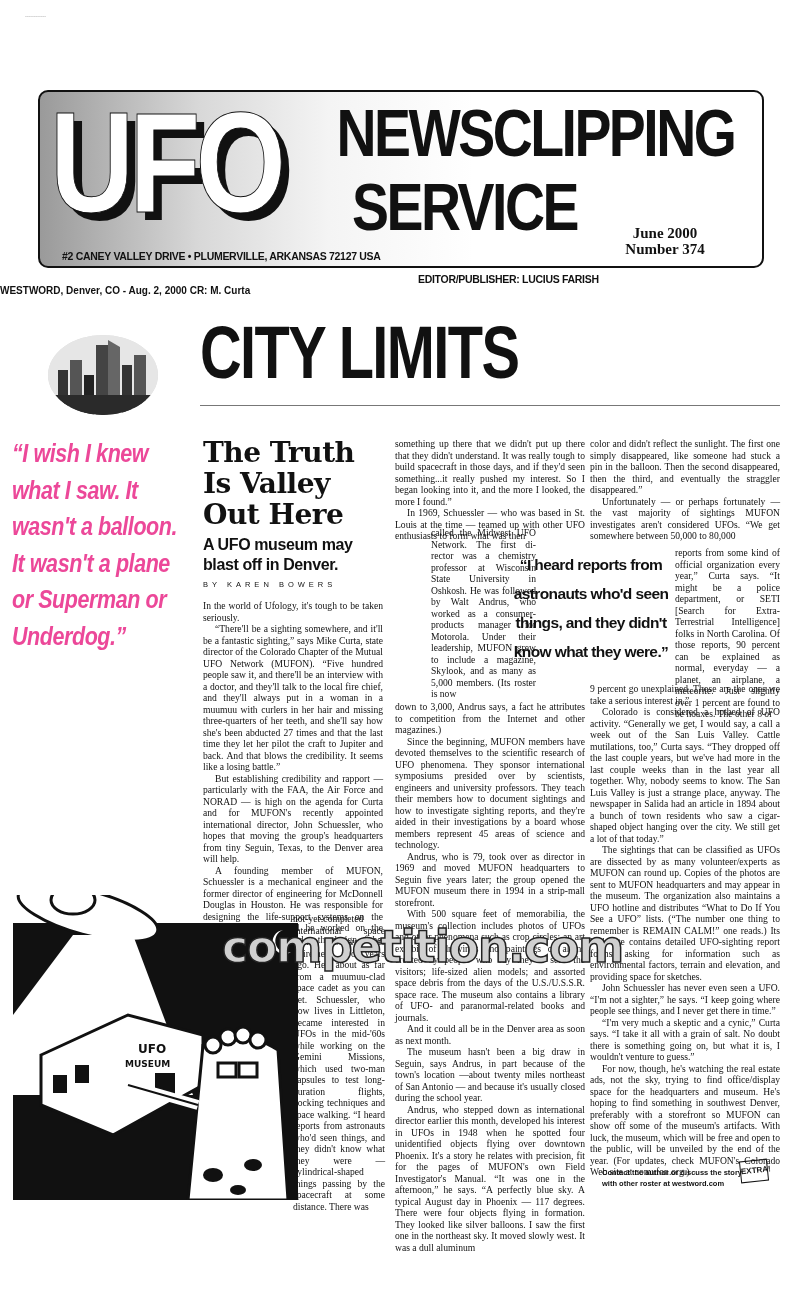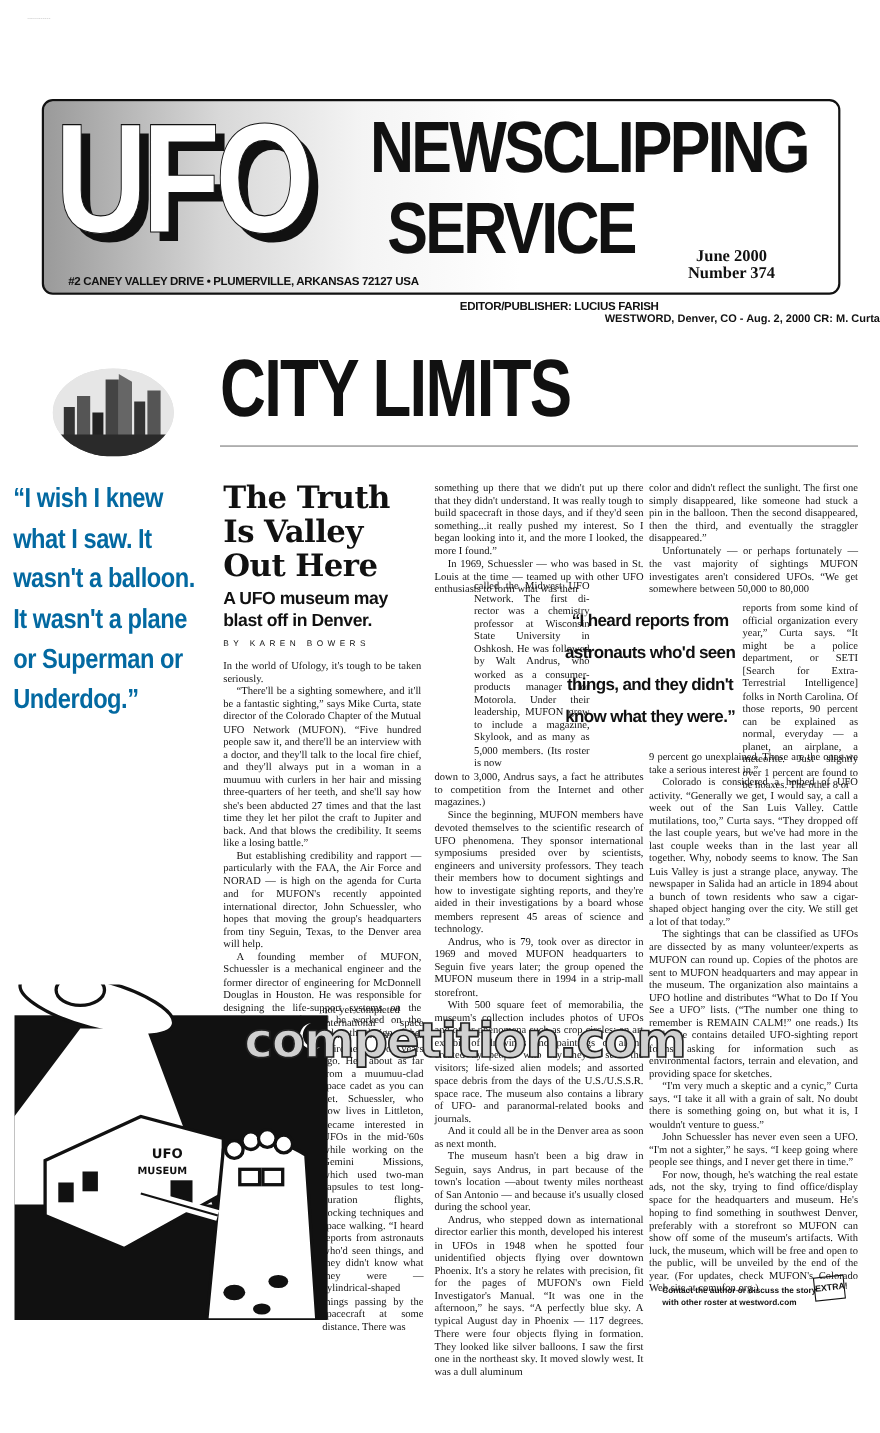--- a/index.html
+++ b/index.html
@@ -11,29 +11,29 @@
     background:linear-gradient(90deg,#9a9a9a 0%,#d8d8d8 22%,#f4f4f4 40%,#fff 60%);box-sizing:border-box;}
   .ufo-logo{left:50px;top:93px;font-family:"Liberation Sans",sans-serif;font-weight:bold;font-size:142px;
     line-height:140px;color:#fff;letter-spacing:-6px;transform:scaleX(0.82);transform-origin:left top;
     text-shadow:10px 8px 0 #111;-webkit-text-stroke:1px #111;}
   .ns-title{left:312px;top:96px;width:305px;text-align:center;font-family:"Liberation Sans",sans-serif;font-weight:bold;
     font-size:66px;line-height:74px;letter-spacing:-3px;transform:scaleX(0.84);transform-origin:center top;color:#111;}
   .ns-title div{white-space:nowrap;}
   .issue{left:600px;top:225px;width:130px;text-align:center;font-weight:bold;font-size:15px;line-height:16px;}
   .mast-addr{left:62px;top:250px;font-family:"Liberation Sans",sans-serif;font-weight:bold;font-size:10.5px;letter-spacing:-0.3px;white-space:nowrap;}
   .mast-editor{left:418px;top:240px;font-family:"Liberation Sans",sans-serif;font-weight:bold;font-size:10.5px;letter-spacing:-0.3px;white-space:nowrap;margin-top:33px;}
-  .source-line{left:0;width:800px;top:285px;text-align:right;font-family:"Liberation Sans",sans-serif;font-weight:bold;font-size:10px;}
+  .source-line{left:0;width:800px;top:285px;text-align:left;font-family:"Liberation Sans",sans-serif;font-weight:bold;font-size:10px;}
   
   .skyline{left:48px;top:335px;width:110px;height:80px;border-radius:50%;overflow:hidden;background:#ddd;}
   .city-limits{left:200px;top:312px;font-family:"Liberation Sans",sans-serif;font-weight:bold;font-size:74px;line-height:82px;
     letter-spacing:-2px;transform:scaleX(0.78);transform-origin:left top;white-space:nowrap;}
   .rule{left:200px;top:405px;width:580px;height:1px;background:#777;}
   
-  .big-quote{left:12px;top:435px;width:185px;font-family:"Liberation Sans",sans-serif;font-weight:bold;color:#0369a1;
-    font-size:25px;line-height:36.5px;letter-spacing:-0.5px;}
+  .big-quote{left:12px;top:435px;width:185px;font-family:"Liberation Sans",sans-serif;font-weight:bold;color:#ec4899;
+    font-size:25px;line-height:36.5px;letter-spacing:-0.5px;font-style:italic;}
   .big-quote div{white-space:nowrap;transform:scaleX(0.86);transform-origin:left center;}
   
   .headline{left:203px;top:437px;font-family:"DejaVu Serif",serif;font-weight:bold;font-size:28px;line-height:31px;letter-spacing:-0.5px;}
   .deck{left:203px;top:535px;width:180px;font-family:"Liberation Sans",sans-serif;font-weight:bold;font-size:16px;line-height:20px;letter-spacing:-0.4px;}
   .byline{left:203px;top:580px;font-family:"Liberation Sans",sans-serif;font-weight:normal;font-size:7.5px;letter-spacing:4px;}
   
   .col{font-size:9.6px;line-height:11.5px;text-align:justify;}
   .col p{margin:0;text-indent:12px;}
   .col p.first{text-indent:0;}
   .col1{left:203px;top:600px;width:180px;}
@@ -178,22 +178,22 @@
   <p class="first">color and didn't reflect the sunlight. The first one simply disappeared, like someone had stuck a pin in the balloon. Then the second disappeared, then the third, and eventually the straggler disappeared.”</p>
   <p>Unfortunately — or perhaps fortunately — the vast majority of sightings MUFON investigates aren't considered UFOs. “We get somewhere between 50,000 to 80,000</p>
 </div>
 <div class="abs col col3-narrow">
   <p class="first">reports from some kind of official organization every year,” Curta says. “It might be a police department, or SETI [Search for Extra-Terrestrial Intelligence] folks in North Carolina. Of those reports, 90 percent can be explained as normal, everyday — a planet, an airplane, a meteorite. Just slightly over 1 percent are found to be hoaxes. The other 8 or</p>
 </div>
 <div class="abs col col3b">
   <p class="first">9 percent go unexplained. Those are the ones we take a serious interest in.”</p>
   <p>Colorado is considered a hotbed of UFO activity. “Generally we get, I would say, a call a week out of the San Luis Valley. Cattle mutilations, too,” Curta says. “They dropped off the last couple years, but we've had more in the last couple weeks than in the last year all together. Why, nobody seems to know. The San Luis Valley is just a strange place, anyway. The newspaper in Salida had an article in 1894 about a bunch of town residents who saw a cigar-shaped object hanging over the city. We still get a lot of that today.”</p>
   <p>The sightings that can be classified as UFOs are dissected by as many volunteer/experts as MUFON can round up. Copies of the photos are sent to MUFON headquarters and may appear in the museum. The organization also maintains a UFO hotline and distributes “What to Do If You See a UFO” lists. (“The number one thing to remember is REMAIN CALM!” one reads.) Its Web site contains detailed UFO-sighting report forms asking for information such as environmental factors, terrain and elevation, and providing space for sketches.</p>
+  <p>John Schuessler has never even seen a UFO. “I'm not a sighter,” he says. “I keep going where people see things, and I never get there in time.”</p>
   <p>“I'm very much a skeptic and a cynic,” Curta says. “I take it all with a grain of salt. No doubt there is something going on, but what it is, I wouldn't venture to guess.”</p>
-  <p>John Schuessler has never even seen a UFO. “I'm not a sighter,” he says. “I keep going where people see things, and I never get there in time.”</p>
   <p>For now, though, he's watching the real estate ads, not the sky, trying to find office/display space for the headquarters and museum. He's hoping to find something in southwest Denver, preferably with a storefront so MUFON can show off some of the museum's artifacts. With luck, the museum, which will be free and open to the public, will be unveiled by the end of the year. (For updates, check MUFON's Colorado Web site at comufon.org.)</p>
 </div>
 
 <div class="abs footer-note">
   <div>Contact the author or discuss the story</div>
   <div>with other roster at westword.com</div>
 </div>
 <div class="abs extra-badge">EXTRA!</div>
 
 <div class="abs watermark">competition.com</div>

